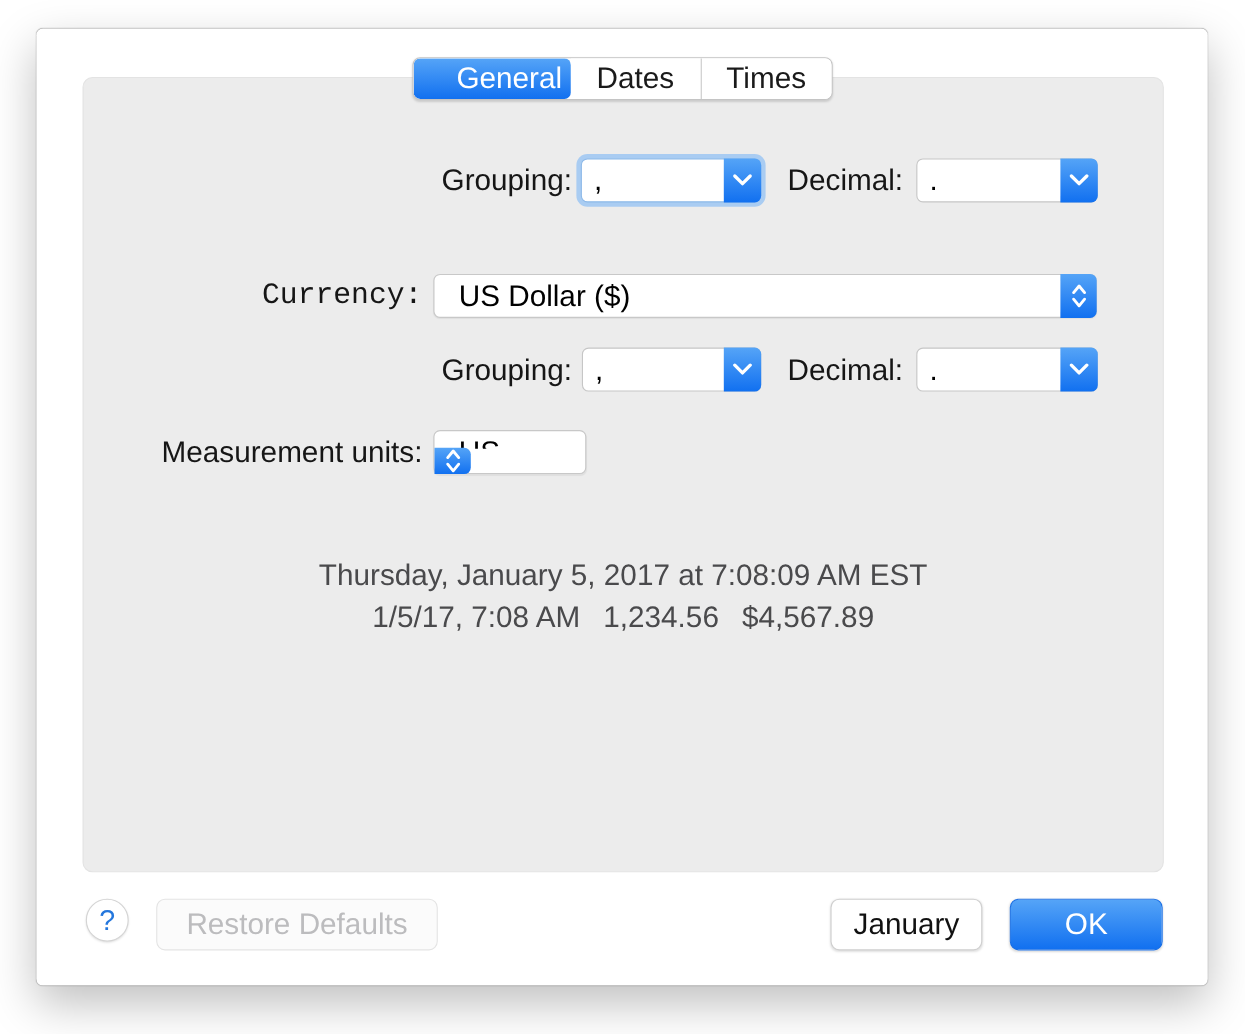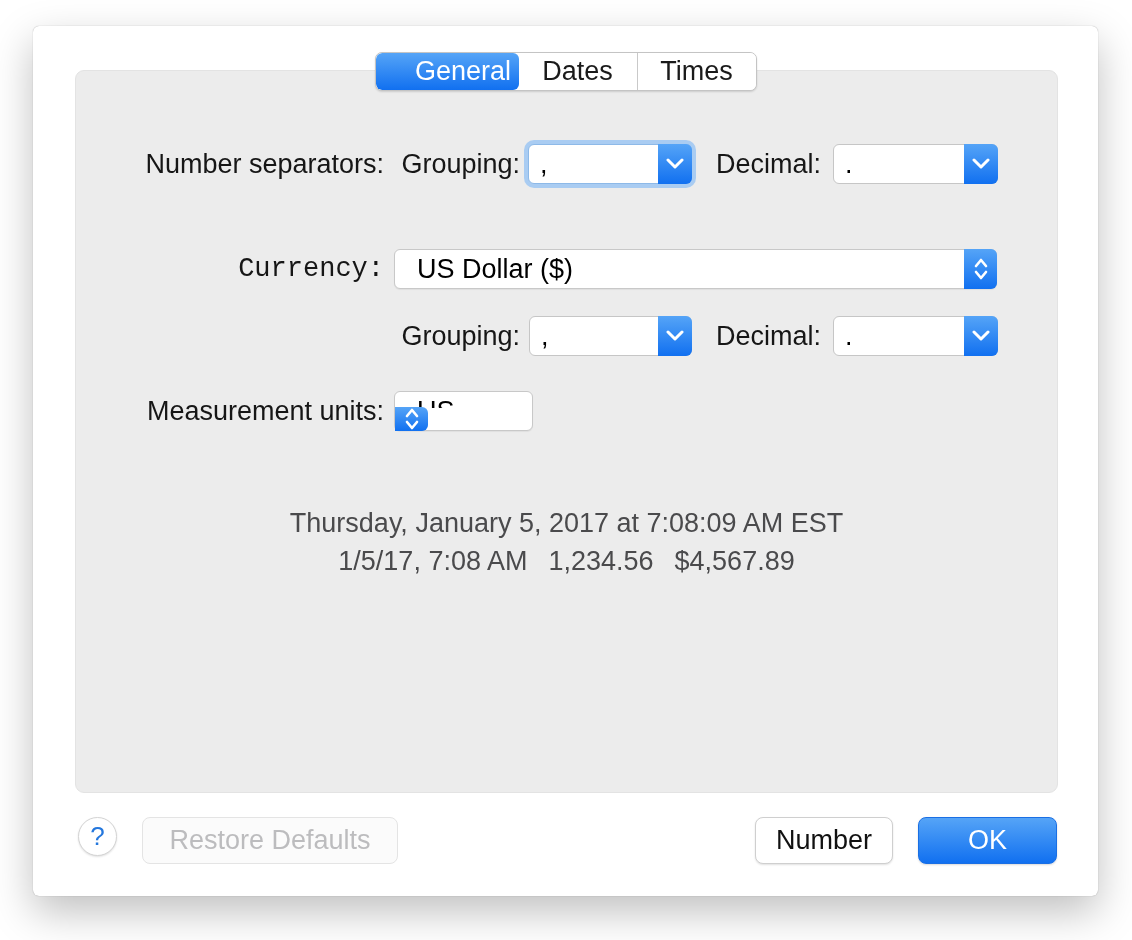--- a/index.html
+++ b/index.html
@@ -123,21 +123,20 @@
 <div class="window">
 
   <div class="tabs">
     <div class="tab tab-general selected">General</div>
     <div class="tab tab-dates">Dates</div>
     <div class="tab tab-times">Times</div>
   </div>
 
   <div class="panel">
 
-    <div class="flabel" style="left:0;width:308px;top:73px;">Number separators:</div>
     <div class="flabel" style="left:296px;width:148px;top:73px;">Grouping:</div>
     <div class="combo focused" style="left:452px;top:73px;width:164px;">
       <div class="combo-value">,</div>
       <div class="combo-btn">
         <span>
           <svg class="icon-svg" width="18" height="12" viewBox="0 0 18 12">
             <polyline points="2,2 9,9 16,2" fill="none" stroke="#fff" stroke-width="3" stroke-linecap="round" stroke-linejoin="round"></polyline>
           </svg>
         </span>
       </div>
@@ -206,15 +205,15 @@
     <div class="preview">
       <div>Thursday, January 5, 2017 at 7:08:09 AM EST</div>
       <div class="preview-line2">
         <span>1/5/17, 7:08 AM</span><span class="preview-sep"></span><span>1,234.56</span><span class="preview-sep"></span><span>$4,567.89</span>
       </div>
     </div>
   </div>
 
   <div class="help-btn">?</div>
   <div class="btn btn-restore" aria-disabled="true">Restore Defaults</div>
-  <div class="btn btn-cancel">Number</div>
+  <div class="btn btn-cancel">January</div>
   <div class="btn btn-ok">OK</div>
 </div>
 
 </body></html>

